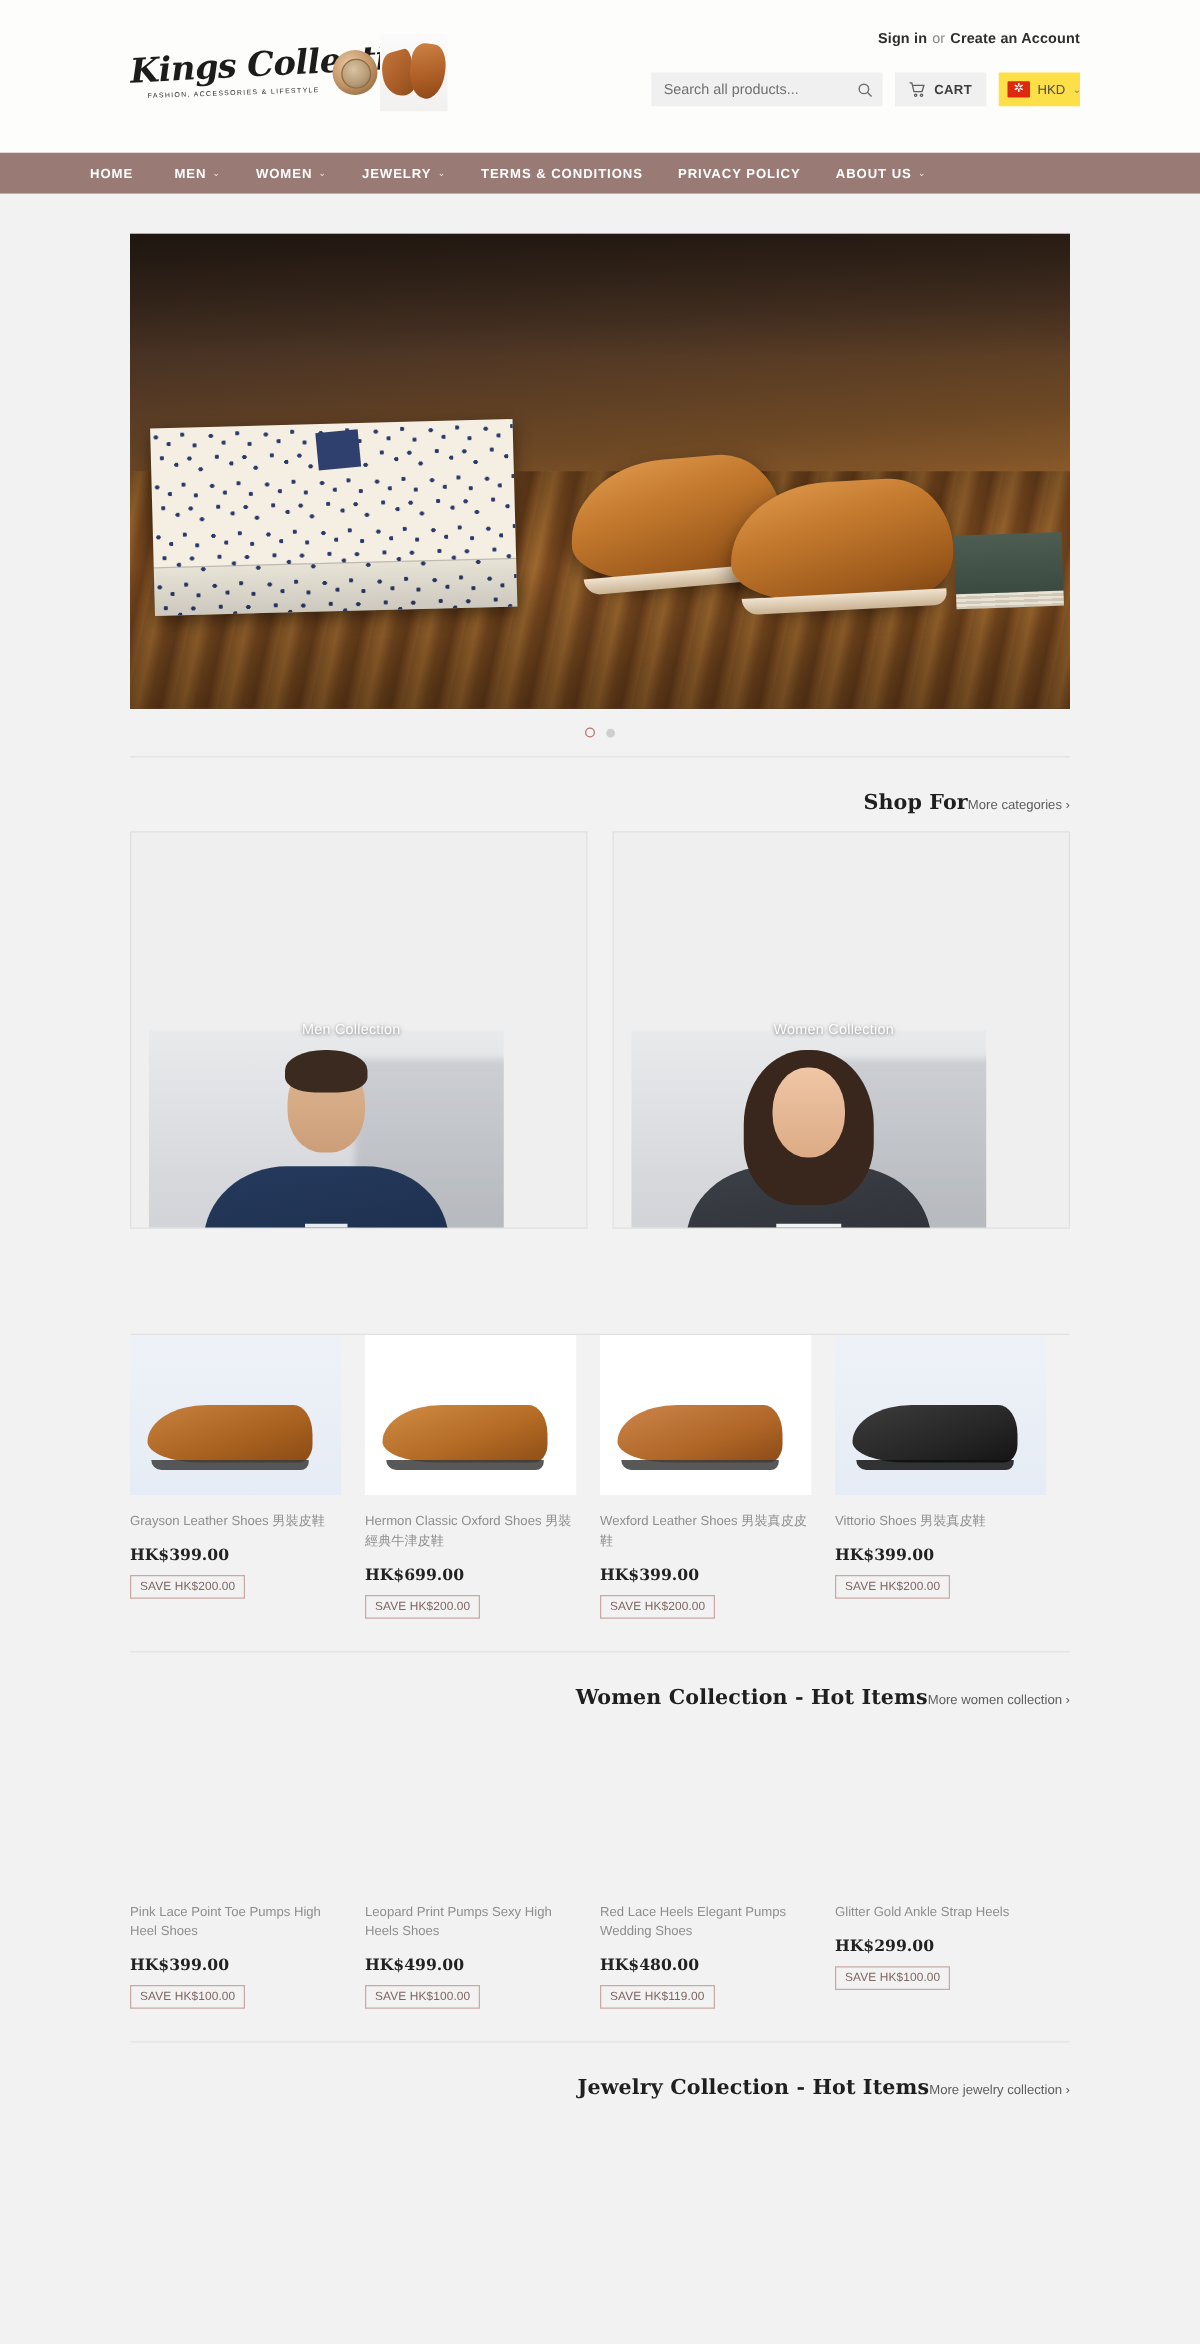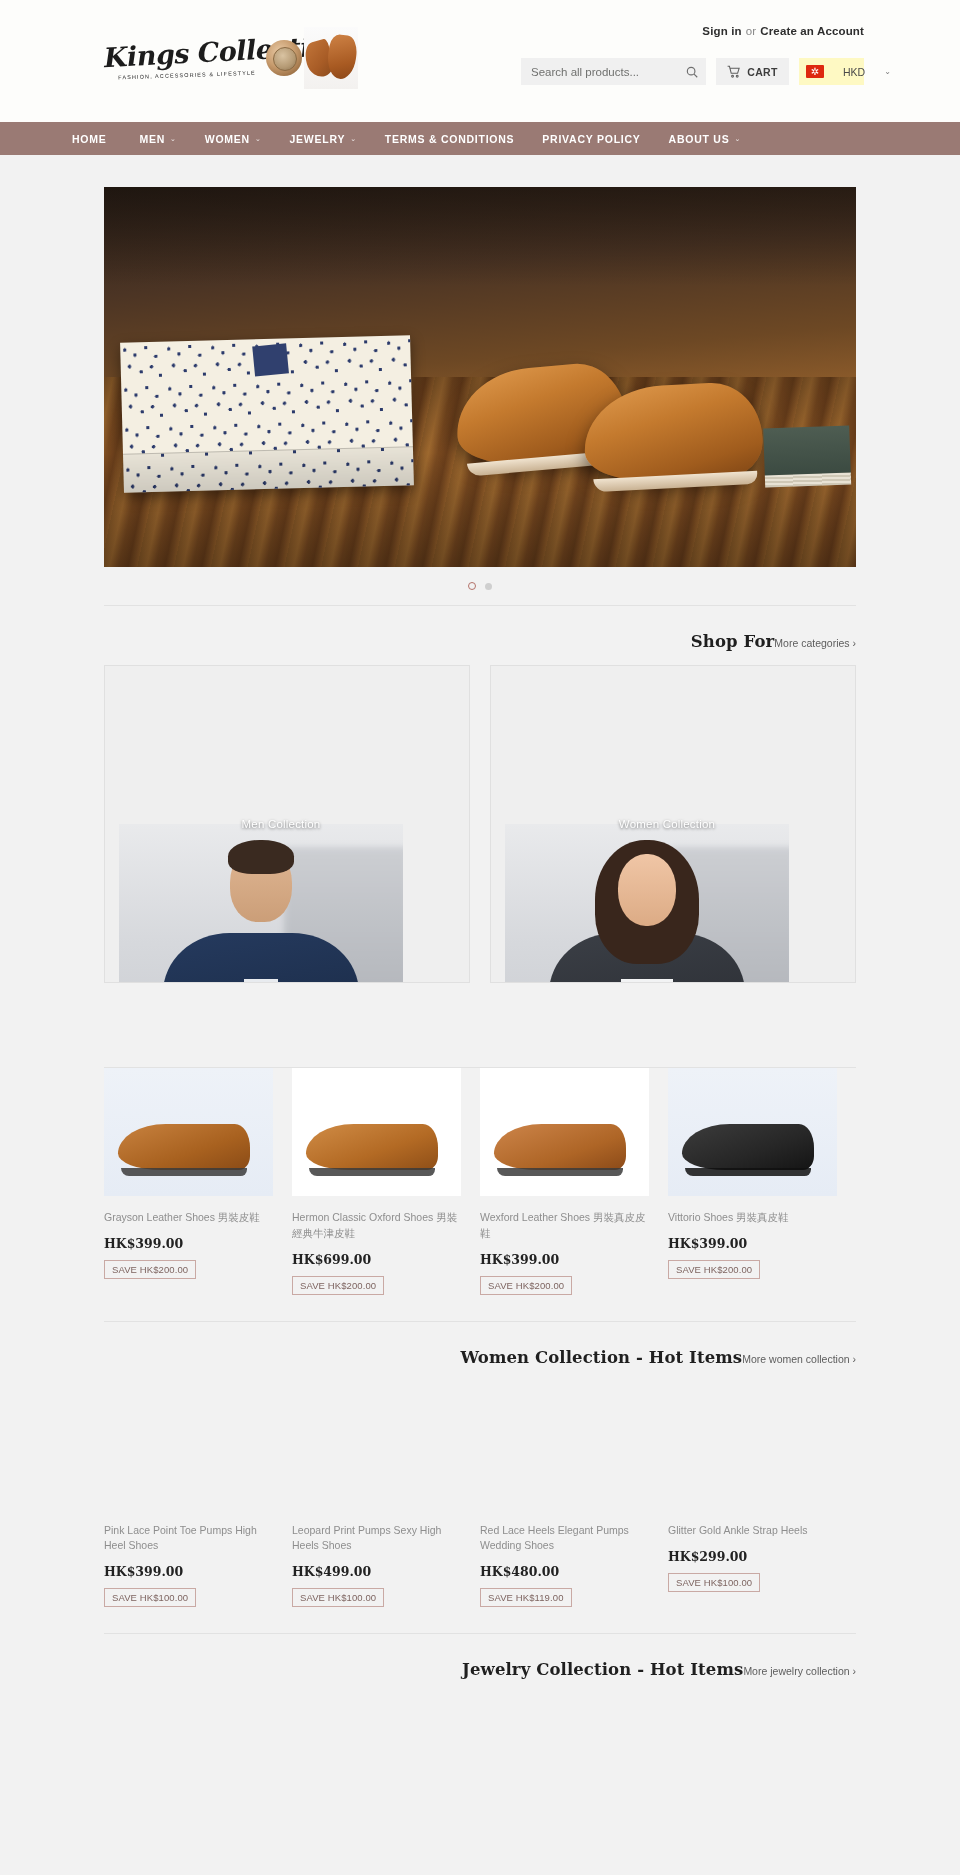--- a/index.html
+++ b/index.html
@@ -109,22 +109,22 @@
   .search-ico { width: 14px; height: 14px; flex: none; opacity: .75; }
   .cart-btn {
     width: 73px; height: 27px; background: #f0f0f0;
     display: flex; align-items: center; justify-content: center; gap: 6px;
     font-size: 10.5px; font-weight: bold; color: #3d3d3d; letter-spacing: .3px;
     cursor: pointer;
     text-align: right;
   }
   .cart-ico { width: 14px; height: 13px; opacity: .8; }
   .currency-btn {
-    width: 65px; height: 27px; background: #fef9c3;
-    display: flex; align-items: center; gap: 19px;
+    width: 65px; height: 27px; background: #fde047;
+    display: flex; align-items: center; gap: 6px;
     padding: 0 7px; font-size: 10.5px; color: #4a4a4a; cursor: pointer;
   }
   .flag {
     width: 18px; height: 13px; background: #de2910; flex: none;
     position: relative; border-radius: 1px;
   }
   .flag::after {
     content: "✲"; position: absolute; left: 50%; top: 50%;
     transform: translate(-50%,-52%); color: #fff; font-size: 10px; line-height: 1;
   }

